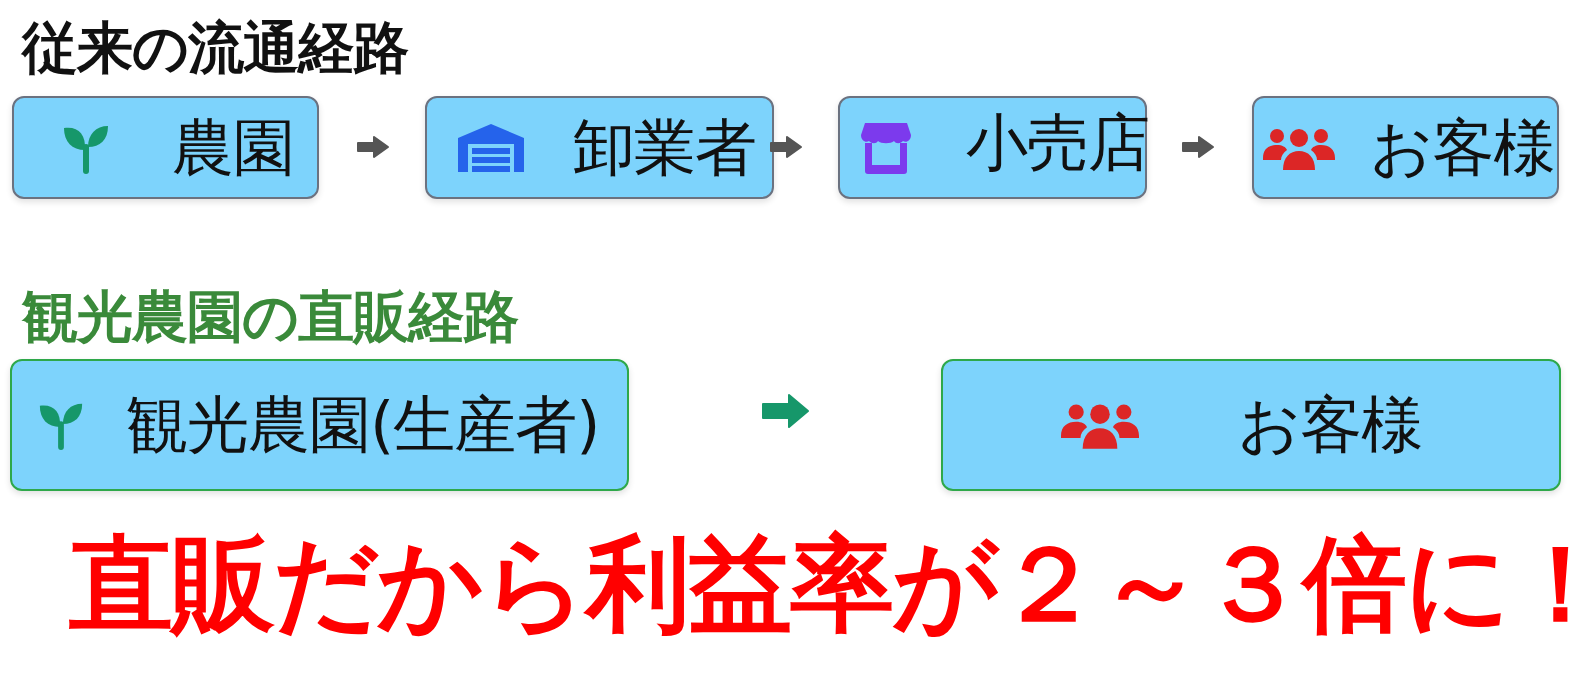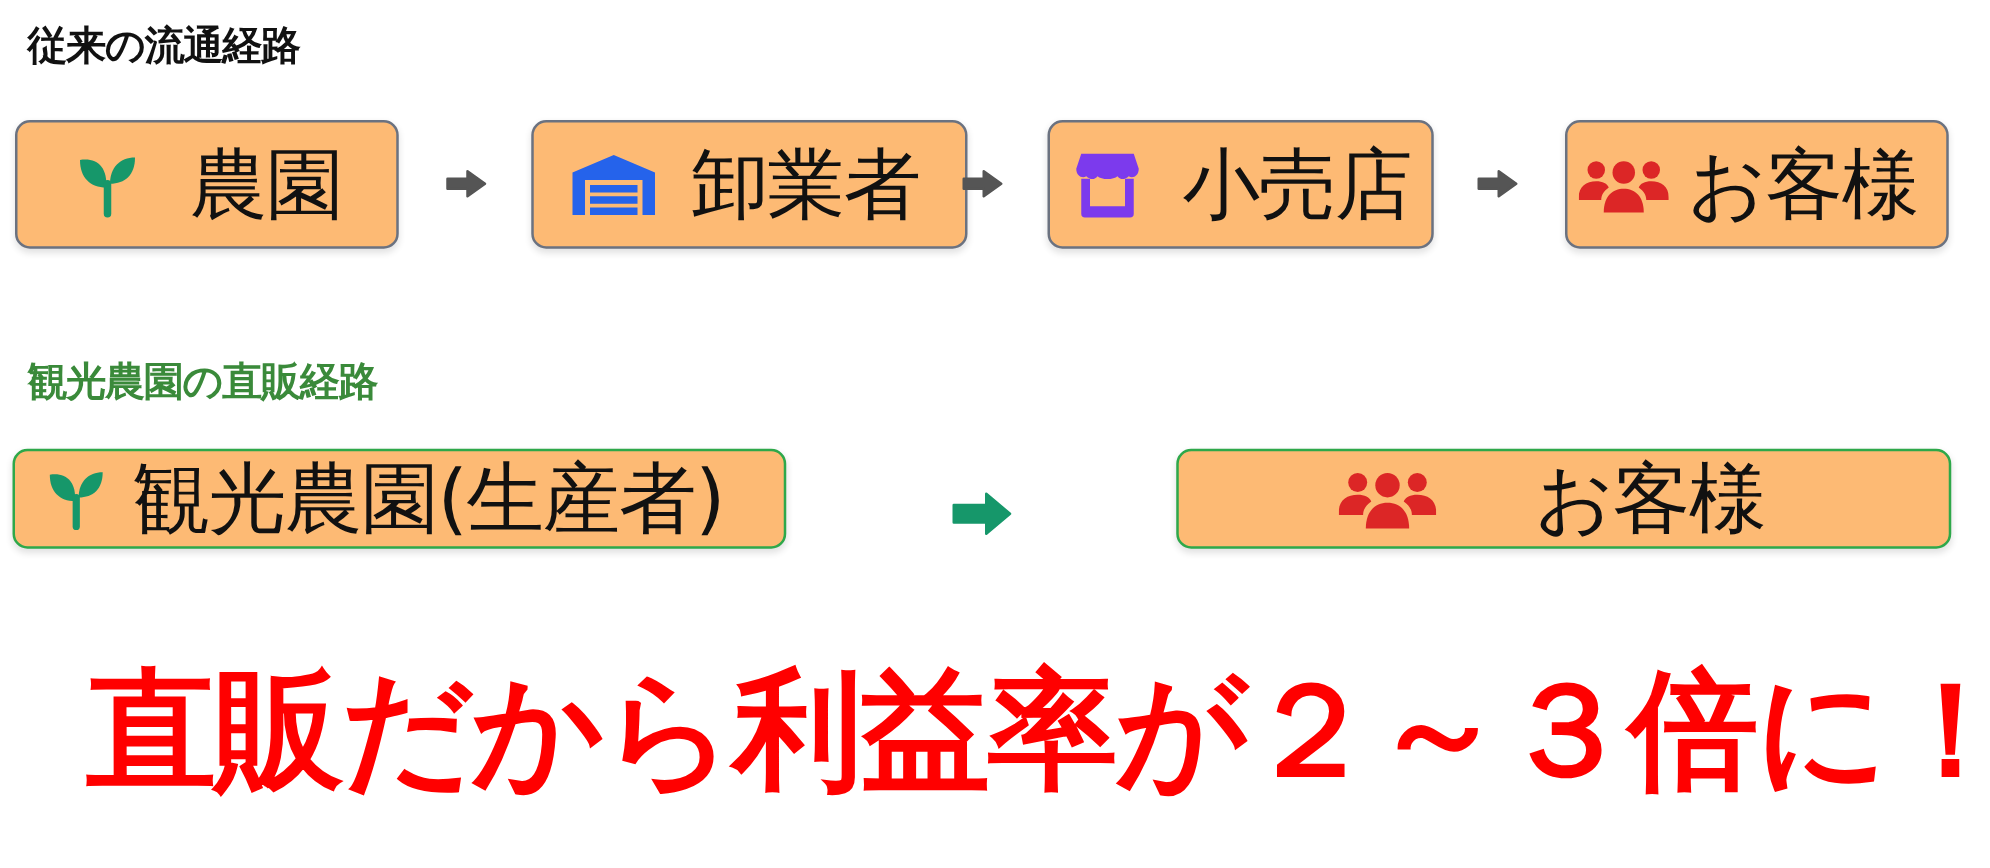--- a/index.html
+++ b/index.html
@@ -1,24 +1,24 @@
 <!DOCTYPE html>
 <html><head>
 <meta charset="utf-8">
 <style>
   html, body { margin: 0; padding: 0; background: #ffffff; }
   body { width: 1592px; height: 694px; position: relative; overflow: hidden;
          font-family: "DejaVu Sans", "Liberation Sans", sans-serif; }
-  .section-title { position: absolute; font-weight: bold; font-size: 32px; line-height: 1; letter-spacing: -1px; }
+  .section-title { position: absolute; font-weight: bold; font-size: 56px; line-height: 1; letter-spacing: -1px; }
   #title1 { left: 22px; top: 20px; color: #111111; }
   #title2 { left: 22px; top: 289px; color: #3a8a3a; }
-  .node { position: absolute; box-sizing: border-box; background: #fdba74; border-radius: 12px;
-          display: flex; align-items: center; box-shadow: 0 3px 6px rgba(0,0,0,0.12); }
+  .node { position: absolute; box-sizing: border-box; background: #7dd3fc; border-radius: 12px;
+          display: flex; align-items: center; box-shadow: 0 3px 6px rgba(0,0,0,0.12); gap: 20px; }
   .node.gray { border: 2px solid #6b7280; height: 103px; top: 96px; }
-  .node.green { border: 2px solid #2ea84a; height: 80px; top: 359px; }
+  .node.green { border: 2px solid #2ea84a; height: 132px; top: 359px; }
   .node .label { font-size: 62px; color: #111; line-height: 1; white-space: nowrap; letter-spacing: -1px; }
   .icon { display: inline-flex; align-items: center; justify-content: center; flex: 0 0 auto; }
   .arrow { position: absolute; display: flex; align-items: center; justify-content: center; }
   #headline { position: absolute; left: 0; width: 1592px; top: 530px; text-align: center;
               font-weight: bold; font-size: 104px; line-height: 1.05; color: #ff0000; letter-spacing: -2px; white-space: nowrap; margin-left: 44px; }
 </style>
 </head>
 <body>
 
 <div id="title1" class="section-title">従来の流通経路</div>
@@ -51,21 +51,21 @@
   </span>
   <span class="label" style="margin-left:26px;">卸業者</span>
 </div>
 
 <div class="arrow" style="left:768px; top:133px; width:36px; height:28px;">
   <svg width="34" height="24" viewBox="0 0 34 24">
       <path d="M2 8 H18 V2 L32 12 L18 22 V16 H2 Z" fill="#555" stroke="#555" stroke-linejoin="round" stroke-width="2"></path>
     </svg>
 </div>
 
-<div class="node gray" style="left:838px; width:309px;">
+<div class="node gray" style="left:838px; width:309px;font-family:Liberation Mono, monospace;">
   <span class="icon" style="margin-left:18px; width:56px;">
     <svg width="54" height="54" viewBox="0 0 54 54">
       <path d="M6 2 H48 L52 14 C52 20 47 22 44 20 C41 23 37 23 35 20 C32 23 22 23 19 20 C17 23 13 23 10 20 C7 22 2 20 2 14 Z" fill="#7c3aed"></path>
       <path d="M6 22 H13 V44 H41 V22 H48 V50 C48 52 47 53 45 53 H9 C7 53 6 52 6 50 Z" fill="#7c3aed"></path>
     </svg>
   </span>
   <span class="label" style="margin-left:32px;">小売店</span>
 </div>
 
 <div class="arrow" style="left:1180px; top:133px; width:36px; height:28px;">

